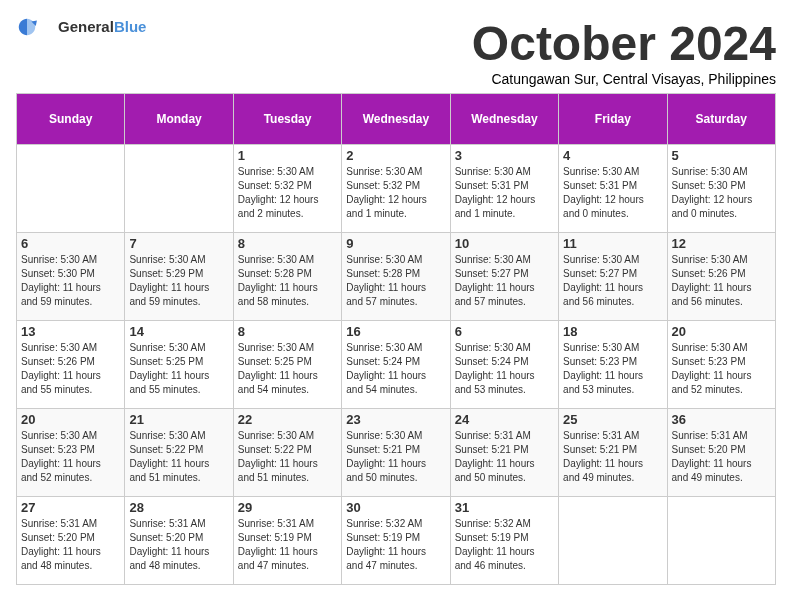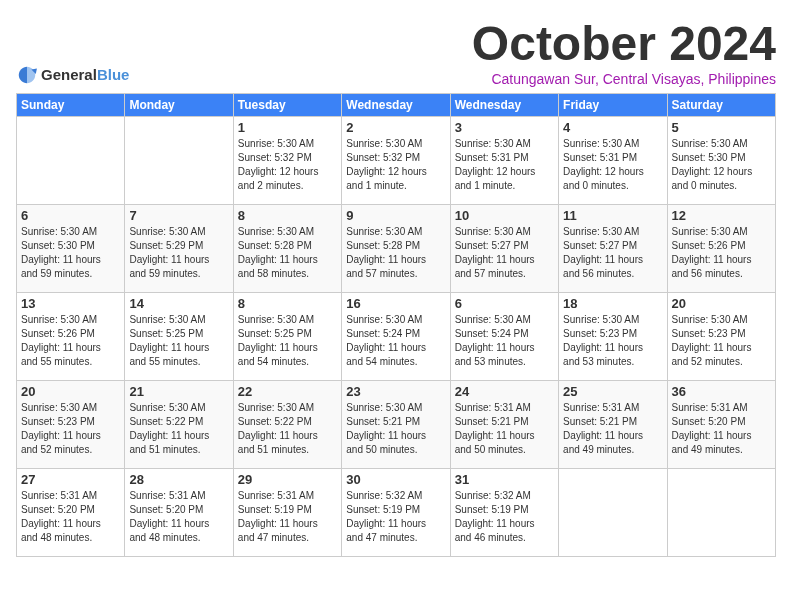--- a/index.html
+++ b/index.html
@@ -12,44 +12,43 @@
     }
     .header {
       display: flex;
       align-items: flex-start;
       justify-content: space-between;
       margin-bottom: 6px;
     }
     .logo {
       display: flex;
       align-items: center;
-      gap: 3px;
-      margin-top: 48px;
+      gap: 20px;
     }
     .logo-text-general { font-size: 15px; font-weight: bold; color: #333; }
     .logo-text-blue { font-size: 15px; font-weight: bold; color: #4a90d9; }
     .logo-icon {
       width: 22px;
       height: 22px;
     }
     .title-block { text-align: right; }
     .month-title { font-size: 48px; font-weight: bold; color: #333; }
-    .location { font-size: 14px; color: #a21caf; }
+    .location { font-size: 14px; color: #000000; }
     table {
       width: 100%;
       border-collapse: collapse;
       table-layout: fixed;
     }
     thead th {
-      background-color: #3b82f6;
+      background-color: #a21caf;
       color: #fff;
       font-size: 12px;
       font-weight: bold;
-      padding: 4px 4px;
-      text-align: left;
+      padding: 18px 4px;
+      text-align: center;
       border: 1px solid #ccc;
     }
     tbody td {
       border: 1px solid #ccc;
       vertical-align: top;
       padding: 3px 4px;
       font-size: 10px;
       color: #333;
       height: 88px;
       background: #fff;

